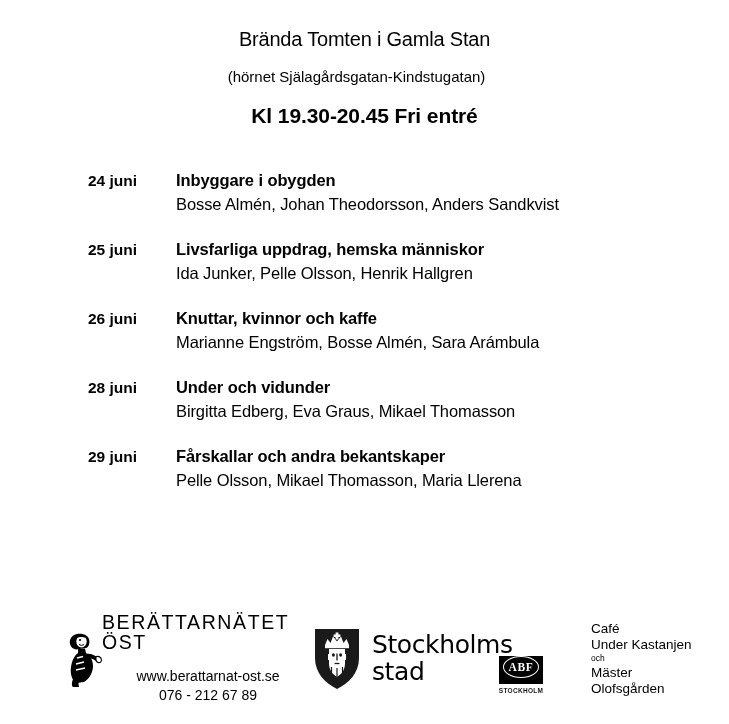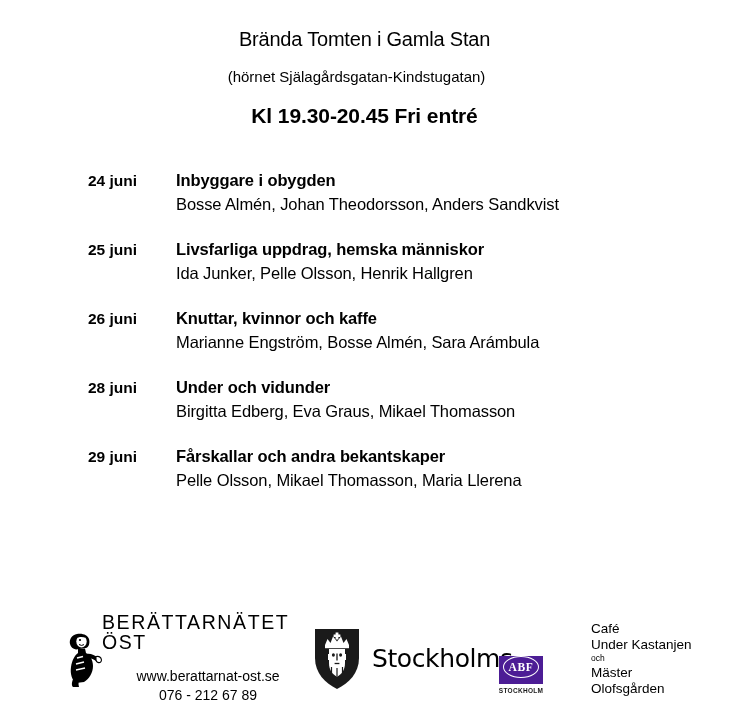--- a/index.html
+++ b/index.html
@@ -149,21 +149,21 @@
     width: 44px;
     height: 62px;
     flex: 0 0 44px;
     display: flex;
     flex-direction: column;
     align-items: center;
   }
   .abf-box {
     width: 44px;
     height: 50px;
-    background: #4c1d95;
+    background: #000000;
     display: flex;
     align-items: flex-end;
     justify-content: center;
     padding-bottom: 6px;
     box-sizing: border-box;
     margin-top: 28px;
   }
   .abf-oval {
     width: 34px;
     height: 20px;
@@ -308,20 +308,21 @@
         <path d="M17.5 39 v7" stroke="#1a1a1a" stroke-width="1.2" fill="none"></path>
         <path d="M23 40 v8" stroke="#1a1a1a" stroke-width="1.2" fill="none"></path>
         <path d="M28.5 39 v7" stroke="#1a1a1a" stroke-width="1.2" fill="none"></path>
 
         <path d="M14 26 h1.6 v6 H14 Z" fill="#ffffff"></path>
         <path d="M30.4 26 H32 v6 h-1.6 Z" fill="#ffffff"></path>
       </svg>
     </div>
     <div class="sthlm-words">
       <div>Stockholms</div>
+      <div>stad</div>
     </div>
   </div>
 
   <div class="sponsor abf">
     <div class="abf-mark">
       <div class="abf-box">
         <div class="abf-oval">ABF</div>
       </div>
       <div class="abf-city">STOCKHOLM</div>
     </div>

